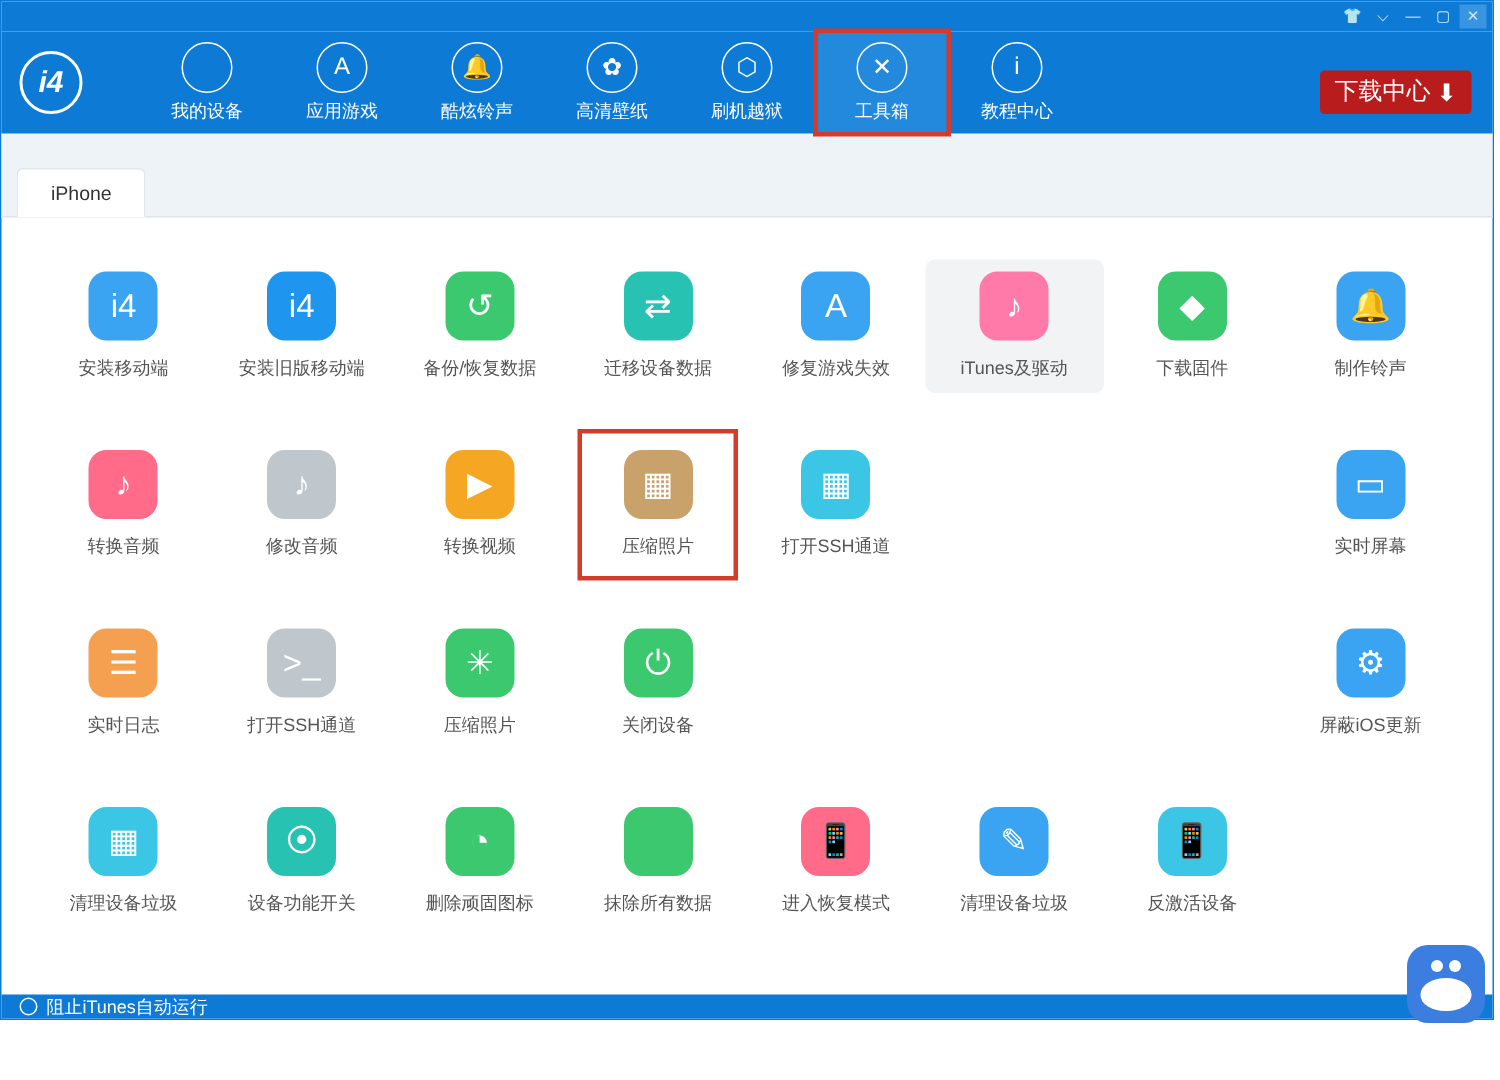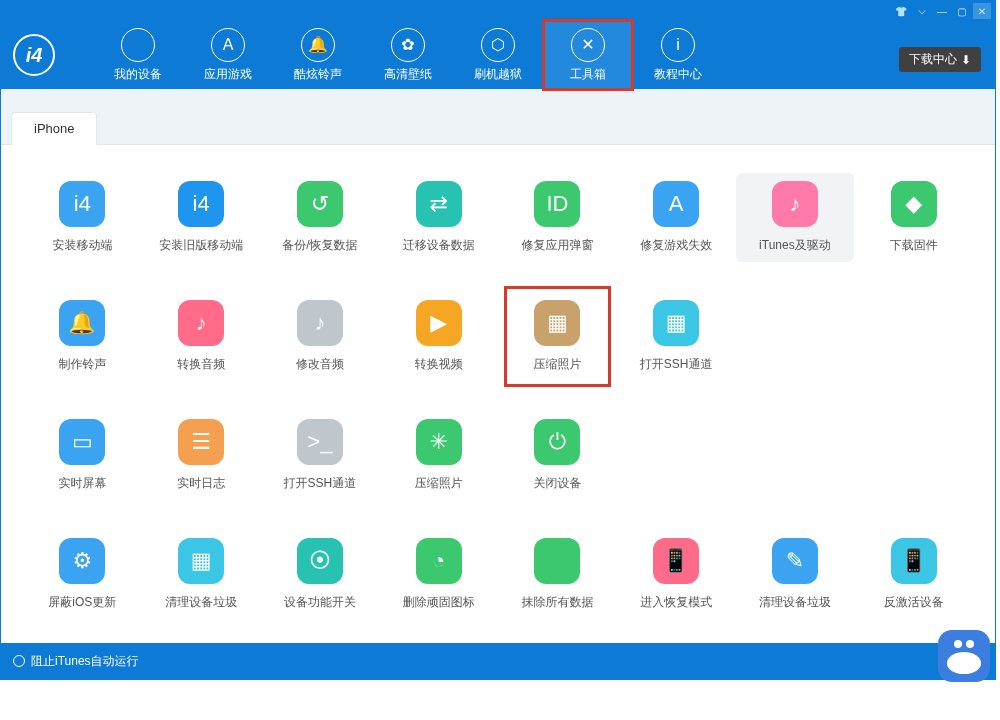--- a/index.html
+++ b/index.html
@@ -18,34 +18,34 @@
 .logo-text .cn { font-size: 20px; font-weight: 500; letter-spacing: 2px; }
 .logo-text .en { font-size: 11px; opacity: 0.9; }
 
 .nav { display: flex; margin-left: 40px; gap: 4px; }
 .nav-item { width: 86px; height: 66px; display: flex; flex-direction: column; align-items: center; justify-content: center; color: #fff; cursor: pointer; position: relative; }
 .nav-item.active { background: #2389dc; }
 .nav-item .nicon { width: 34px; height: 34px; border: 1.5px solid #fff; border-radius: 50%; display: flex; align-items: center; justify-content: center; font-size: 16px; }
 .nav-item .nlabel { font-size: 12px; margin-top: 4px; }
 .nav-item.hl::after { content: ""; position: absolute; top: -3px; left: -3px; right: -3px; bottom: -3px; border: 3px solid #d43b2b; pointer-events: none; }
 
-.download-center { position: absolute; right: 14px; top: 26px; background: #404040; color: #fff; font-size: 12px; padding: 4px 10px; border-radius: 3px; cursor: pointer; display: flex; align-items: center; gap: 4px; }
+.download-center { position: absolute; right: 14px; top: 26px; background: #b91c1c; color: #fff; font-size: 16px; padding: 4px 10px; border-radius: 3px; cursor: pointer; display: flex; align-items: center; gap: 4px; }
 
 .tabs { height: 56px; background: #eef3f7; display: flex; align-items: flex-end; padding-left: 10px; border-bottom: 1px solid #e0e6ea; }
 .tab { background: #fff; padding: 8px 22px; font-size: 13px; color: #333; border: 1px solid #e0e6ea; border-bottom: 1px solid #fff; border-radius: 4px 4px 0 0; margin-bottom: -1px; cursor: pointer; }
 
 .grid-area { padding: 28px 22px 10px 22px; height: 522px; overflow: hidden; }
 .tool-grid { display: grid; grid-template-columns: repeat(8, 1fr); gap: 30px 0; }
 .tool { display: flex; flex-direction: column; align-items: center; cursor: pointer; position: relative; padding: 8px 4px; border-radius: 6px; }
 .tool.hl-sel { background: #f2f3f4; }
 .tool.hl-red::after { content: ""; position: absolute; top: -6px; left: 6px; right: 6px; bottom: -6px; border: 3px solid #d43b2b; pointer-events: none; }
 .tool .ticon { width: 46px; height: 46px; border-radius: 12px; display: flex; align-items: center; justify-content: center; color: #fff; font-size: 22px; }
 .tool .tlabel { font-size: 12px; color: #555; margin-top: 10px; white-space: nowrap; }
 
-.statusbar { position: absolute; bottom: 0; left: 0; right: 0; height: 36px; background: #0d7bd6; display: flex; align-items: center; color: #fff; font-size: 12px; padding: 0 12px; justify-content: space-between; }
+.statusbar { position: absolute; bottom: 0; left: 0; right: 0; height: 16px; background: #0d7bd6; display: flex; align-items: center; color: #fff; font-size: 12px; padding: 0 12px; justify-content: space-between; }
 .statusbar .left { display: flex; align-items: center; gap: 6px; }
 .statusbar .radio { width: 12px; height: 12px; border: 1.5px solid #fff; border-radius: 50%; }
 
 .watermark { position: absolute; right: 10px; bottom: 38px; display: flex; align-items: center; gap: 6px; color: #2f6fd4; font-weight: bold; }
 .watermark .wicon { width: 52px; height: 52px; background: #3b7ee0; border-radius: 14px; position: relative; display:flex; align-items:center; justify-content:center; }
 .watermark .wicon::before { content:""; width:34px; height:22px; background:#fff; border-radius:50% 50% 48% 48%; position:absolute; bottom:8px; }
 .watermark .dots { position:absolute; top:10px; width:20px; display:flex; justify-content:space-between; }
 .watermark .dots span { width:8px; height:8px; background:#fff; border-radius:50%; }
 .watermark .wtxt { display:flex; flex-direction:column; line-height:1.15; }
 .watermark .wtxt .cn { font-size:18px; }
@@ -137,24 +137,20 @@
         </div>
         <div class="tool">
           <div class="ticon c-green">↺</div>
           <div class="tlabel">备份/恢复数据</div>
         </div>
         <div class="tool">
           <div class="ticon c-teal">⇄</div>
           <div class="tlabel">迁移设备数据</div>
         </div>
         <div class="tool">
-          <div class="ticon c-green">ID</div>
-          <div class="tlabel">修复应用弹窗</div>
-        </div>
-        <div class="tool">
           <div class="ticon c-blue">A</div>
           <div class="tlabel">修复游戏失效</div>
         </div>
         <div class="tool hl-sel">
           <div class="ticon c-pink2">♪</div>
           <div class="tlabel">iTunes及驱动</div>
         </div>
         <div class="tool">
           <div class="ticon c-green">◆</div>
           <div class="tlabel">下载固件</div>

